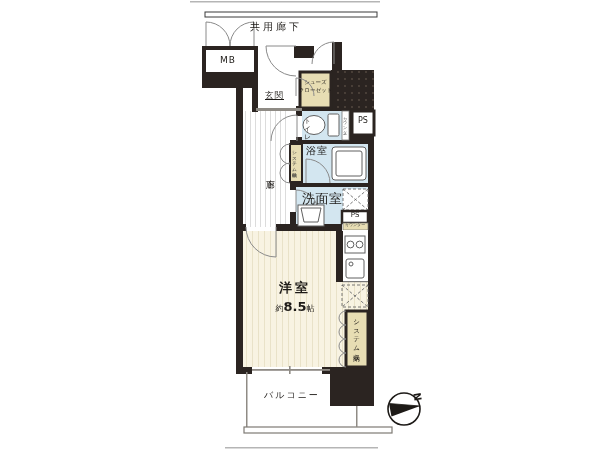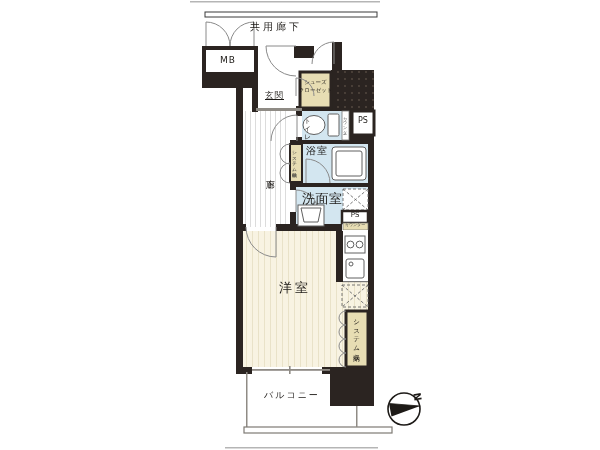--- a/index.html
+++ b/index.html
@@ -18,21 +18,21 @@
   .shoe-lbl{left:297px;top:78px;width:37px;font-size:5.5px;line-height:1.5;}
   .toilet-lbl{left:303px;top:113px;font-size:6.5px;height:26px;letter-spacing:1px;}
   .toilet-counter-lbl{left:342px;top:114px;font-size:4px;height:24px;color:#444;}
   .ps-upper-lbl{left:352px;top:116px;width:22px;font-size:8px;}
   .bath-lbl{left:306px;top:145px;font-size:10px;letter-spacing:1px;text-align:center;}
   .hall-storage-lbl{left:291px;top:147px;font-size:4.8px;height:34px;color:#333;}
   .hallway-lbl{left:265px;top:172px;font-size:9px;letter-spacing:2px;}
   .washroom-lbl{left:302px;top:192px;font-size:13px;letter-spacing:.5px;}
   .ps-lower-lbl{left:342px;top:211px;width:26px;font-size:7px;}
   .kitchen-counter-lbl{left:342px;top:223px;width:26px;font-size:4px;color:#444;}
-  .room-lbl{left:265px;top:281px;width:60px;font-size:13px;font-weight:400;letter-spacing:3px;}
+  .room-lbl{left:265px;top:281px;width:60px;font-size:13px;font-weight:700;letter-spacing:3px;}
   .room-size-lbl{left:262px;top:297px;width:66px;}
   .room-size-lbl .small{font-size:8px;}
   .room-size-lbl .big{font-size:13px;font-weight:600;}
   .room-storage-lbl{left:352px;top:315px;font-size:6.5px;height:50px;letter-spacing:1px;}
   .balcony-lbl{left:264px;top:390px;font-size:9px;letter-spacing:2px;}
   .north-lbl{left:413px;top:391px;font-size:10px;font-weight:bold;transform:rotate(80deg);}
 </style>
 </head>
 <body>
 
@@ -219,17 +219,18 @@
   <div class="lbl vert toilet-lbl">トイレ</div>
   <div class="lbl vert toilet-counter-lbl">カウンター</div>
   <div class="lbl center ps-upper-lbl">PS</div>
   <div class="lbl bath-lbl">浴室</div>
   <div class="lbl vert hall-storage-lbl">システム収納</div>
   <div class="lbl vert hallway-lbl">廊下</div>
   <div class="lbl washroom-lbl">洗面室</div>
   <div class="lbl center ps-lower-lbl">PS</div>
   <div class="lbl center kitchen-counter-lbl">カウンター</div>
   <div class="lbl center room-lbl">洋室</div>
+  <div class="lbl center room-size-lbl"><span class="small">約</span><span class="big">8.5</span><span class="small">帖</span></div>
   <div class="lbl vert room-storage-lbl">システム収納</div>
   <div class="lbl balcony-lbl">バルコニー</div>
   <div class="lbl north-lbl">N</div>
 
 </div>
 
 </body></html>

